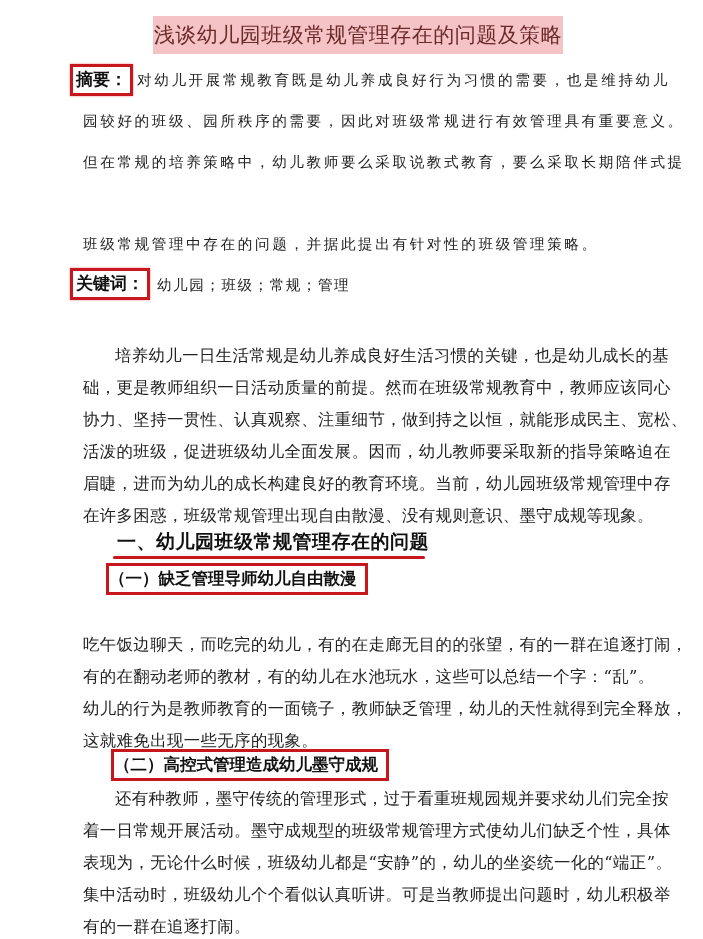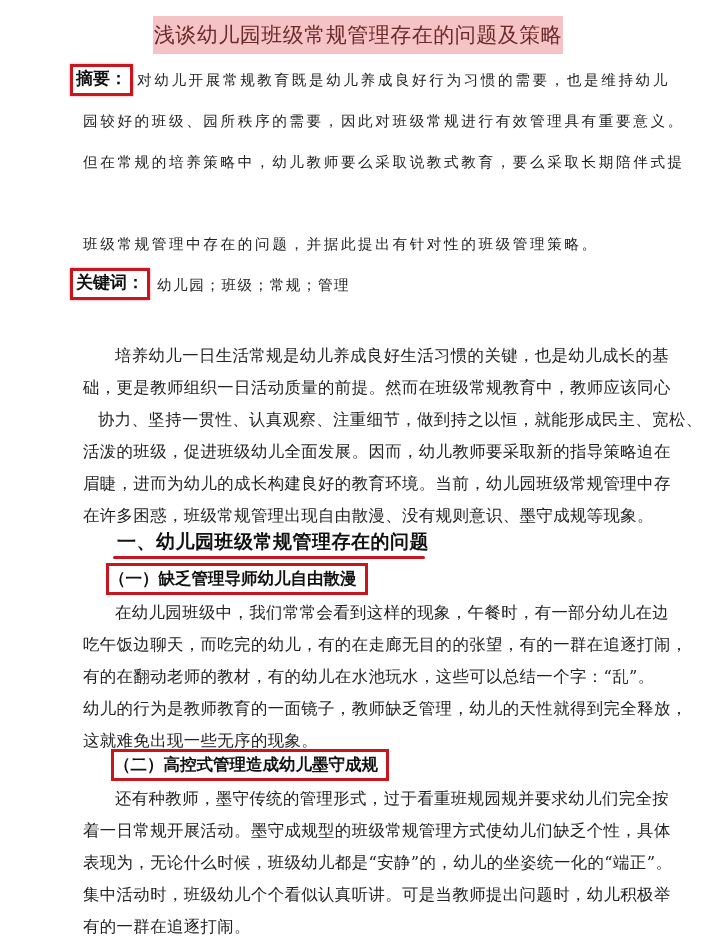--- a/index.html
+++ b/index.html
@@ -8,21 +8,21 @@
   .page { position:absolute; left:0; top:0; width:703px; height:805px; background:#fff; }
   .title-bar { position:absolute; left:153px; top:16px; width:410px; height:38px;
                background:#f5c3c5; display:flex; align-items:center; justify-content:center;
                font-family:"DejaVu Sans","Liberation Sans",sans-serif; font-size:21px;
                color:#6b2a2a; letter-spacing:0.5px; }
   .line { position:absolute; white-space:nowrap; font-size:15.2px; line-height:20px; }
   .abs { left:83px; letter-spacing:2.6px; font-size:14.6px; color:#222; }
   .body-line { left:83px; font-size:16.4px; letter-spacing:0.4px; color:#222; }
   .indent { left:115px; }
   .label-box { position:absolute; border:3px solid #c8161e; background:#fff;
-               font-family:Liberation Mono, monospace; font-weight:bold;
+               font-family:Liberation Serif, serif; font-weight:bold;
                font-size:17px; color:#111; padding:0 3px; height:26px; line-height:26px;
                box-shadow:0 0 2px rgba(200,22,30,0.5); }
   .section-heading { position:absolute; left:117px; top:529px;
                font-family:"DejaVu Sans","Liberation Sans",sans-serif; font-weight:bold;
                font-size:19px; color:#111; letter-spacing:0.5px; }
   .section-underline { position:absolute; left:113px; top:556px; width:312px; height:3px;
                background:#c8161e; border-radius:2px; }
   .sub-box { position:absolute; border:3px solid #c8161e; background:#fff;
                font-family:"DejaVu Sans","Liberation Sans",sans-serif; font-weight:bold;
                font-size:16.5px; color:#111; height:26px; line-height:26px; padding:0 8px 0 0; }
@@ -38,30 +38,29 @@
   <div class="line abs" style="left:137px; top:70px;">对幼儿开展常规教育既是幼儿养成良好行为习惯的需要，也是维持幼儿</div>
   <div class="line abs" style="top:111px;">园较好的班级、园所秩序的需要，因此对班级常规进行有效管理具有重要意义。</div>
   <div class="line abs" style="top:152px;">但在常规的培养策略中，幼儿教师要么采取说教式教育，要么采取长期陪伴式提</div>
   <div class="line abs" style="top:234px;">班级常规管理中存在的问题，并据此提出有针对性的班级管理策略。</div>
 
   <div class="label-box" style="left:70px; top:268px;">关键词：</div>
   <div class="line abs" style="left:157px; top:275px; letter-spacing:1.5px;">幼儿园；班级；常规；管理</div>
 
   <div class="line body-line indent" style="top:346px;">培养幼儿一日生活常规是幼儿养成良好生活习惯的关键，也是幼儿成长的基</div>
   <div class="line body-line" style="top:378px;">础，更是教师组织一日活动质量的前提。然而在班级常规教育中，教师应该同心</div>
-  <div class="line body-line" style="top:410px;margin-left:15px;">协力、坚持一贯性、认真观察、注重细节，做到持之以恒，就能形成民主、宽松、</div>
+  <div class="line body-line" style="top:410px;">协力、坚持一贯性、认真观察、注重细节，做到持之以恒，就能形成民主、宽松、</div>
   <div class="line body-line" style="top:442px;">活泼的班级，促进班级幼儿全面发展。因而，幼儿教师要采取新的指导策略迫在</div>
   <div class="line body-line" style="top:474px;">眉睫，进而为幼儿的成长构建良好的教育环境。当前，幼儿园班级常规管理中存</div>
   <div class="line body-line" style="top:506px;">在许多困惑，班级常规管理出现自由散漫、没有规则意识、墨守成规等现象。</div>
 
   <div class="section-heading">一、幼儿园班级常规管理存在的问题</div>
   <div class="section-underline"></div>
 
   <div class="sub-box" style="left:106px; top:563px;">（一）缺乏管理导师幼儿自由散漫</div>
-  <div class="line body-line indent" style="top:603px;">在幼儿园班级中，我们常常会看到这样的现象，午餐时，有一部分幼儿在边</div>
   <div class="line body-line" style="top:635px;">吃午饭边聊天，而吃完的幼儿，有的在走廊无目的的张望，有的一群在追逐打闹，</div>
   <div class="line body-line" style="top:667px;">有的在翻动老师的教材，有的幼儿在水池玩水，这些可以总结一个字：“乱”。</div>
   <div class="line body-line" style="top:699px;">幼儿的行为是教师教育的一面镜子，教师缺乏管理，幼儿的天性就得到完全释放，</div>
   <div class="line body-line" style="top:731px;">这就难免出现一些无序的现象。</div>
 
   <div class="sub-box" style="left:111px; top:749px;">（二）高控式管理造成幼儿墨守成规</div>
   <div class="line body-line indent" style="top:789px;">还有种教师，墨守传统的管理形式，过于看重班规园规并要求幼儿们完全按</div>
   <div class="line body-line" style="top:821px;">着一日常规开展活动。墨守成规型的班级常规管理方式使幼儿们缺乏个性，具体</div>
   <div class="line body-line" style="top:853px;">表现为，无论什么时候，班级幼儿都是“安静”的，幼儿的坐姿统一化的“端正”。</div>
   <div class="line body-line" style="top:885px;">集中活动时，班级幼儿个个看似认真听讲。可是当教师提出问题时，幼儿积极举</div>

